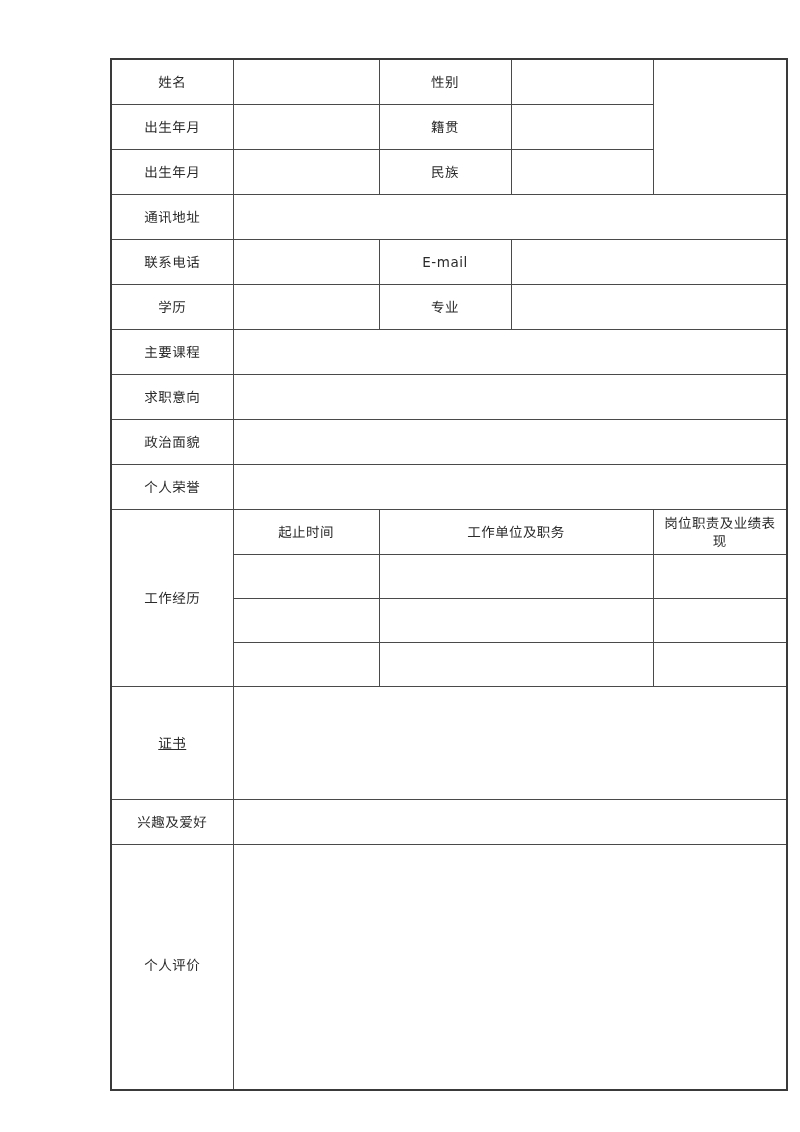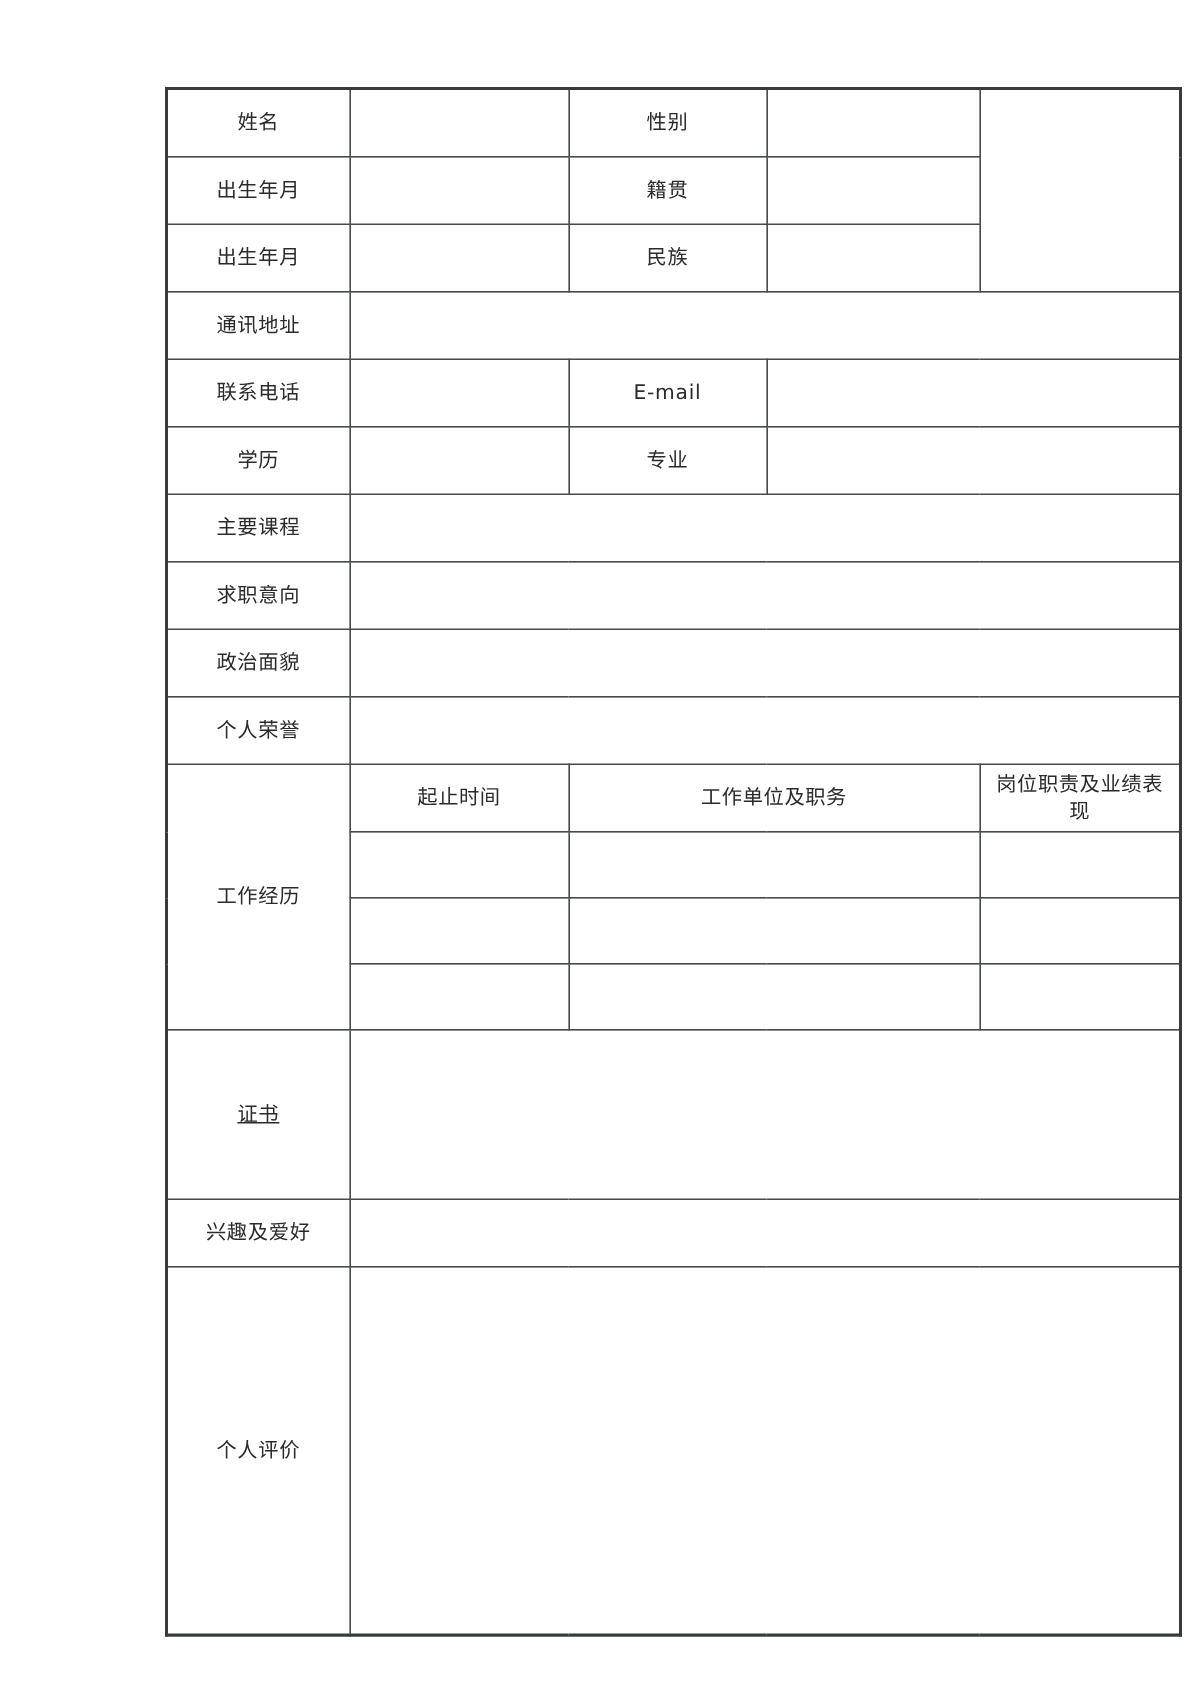--- a/index.html
+++ b/index.html
@@ -71,21 +71,21 @@
   }
 
   
   tr.r-basic   > td { height: 44px; }
   tr.r-addr    > td { height: 44px; }
   tr.r-single  > td { height: 44px; }
   tr.r-wk-head > td { height: 44px; }
   tr.r-wk-body > td { height: 43px; }
   tr.r-cert    > td { height: 112px; text-decoration: underline; }
   tr.r-hobby   > td { height: 44px; }
-  tr.r-self    > td { height: 244px; }
+  tr.r-self    > td { height: 244px; font-family: Liberation Mono, monospace; }
 
   
   .w-label  { width: 122px; }  
   .w-val1   { width: 146px; }  
   .w-lab2   { width: 132px; }  
   .w-val2   { width: 142px; }  
   .w-photo  { width: 134px; }  
 </style>
 </head>
 <body>

